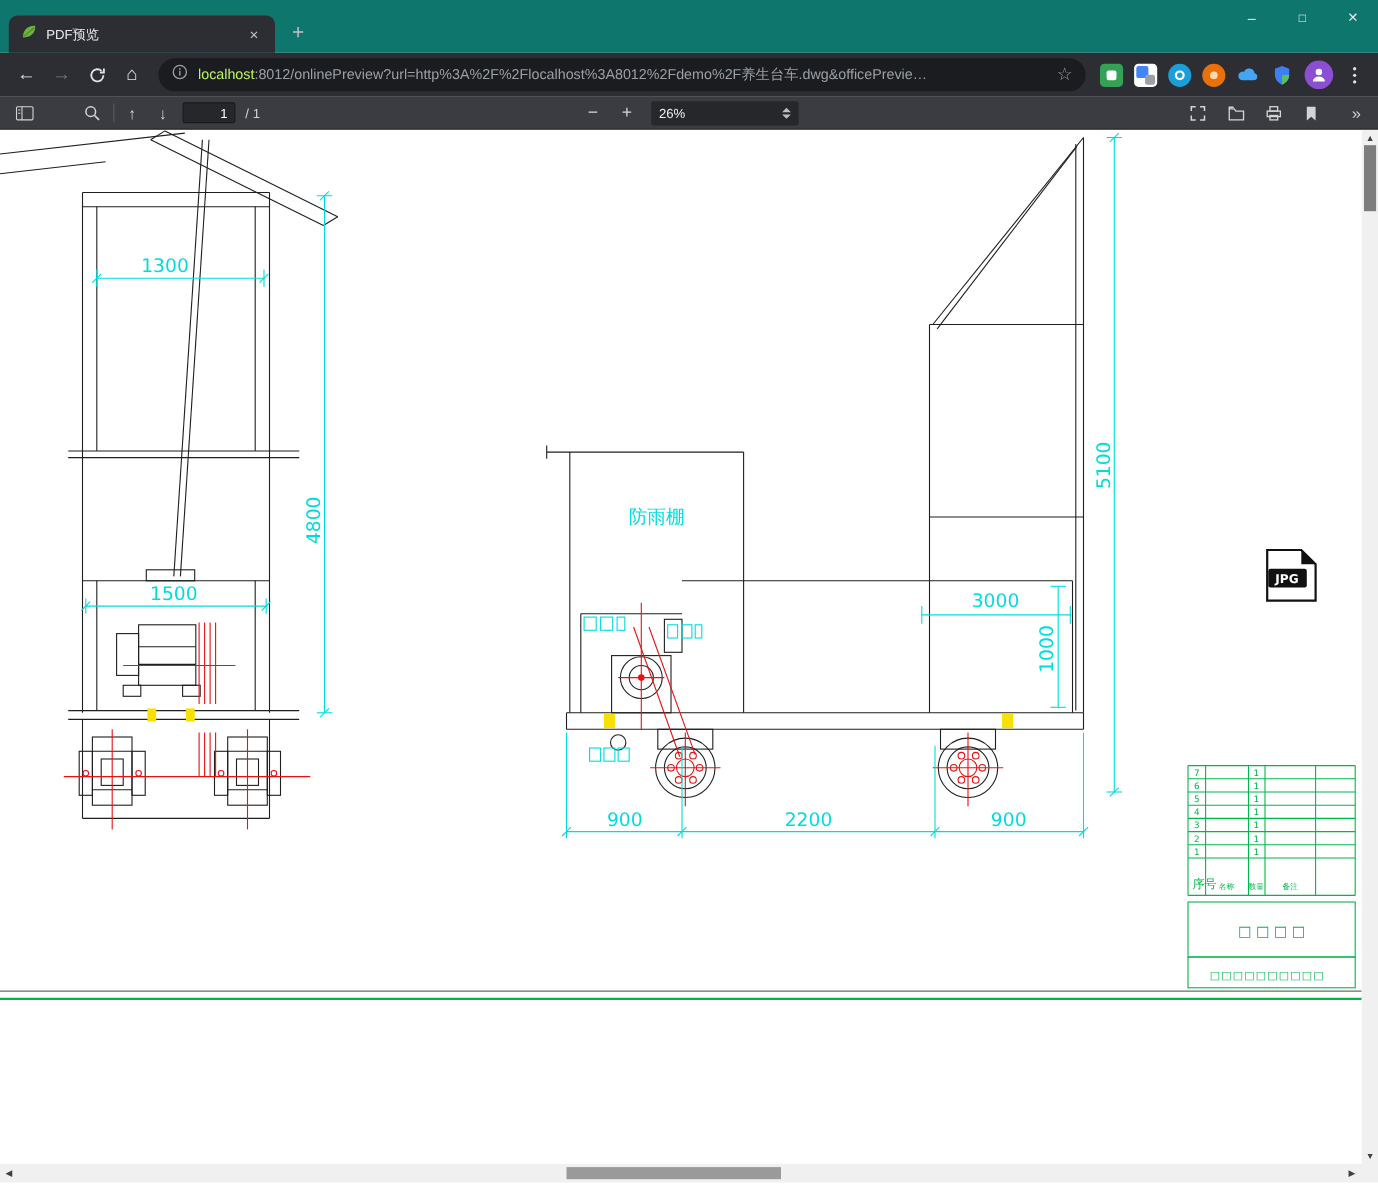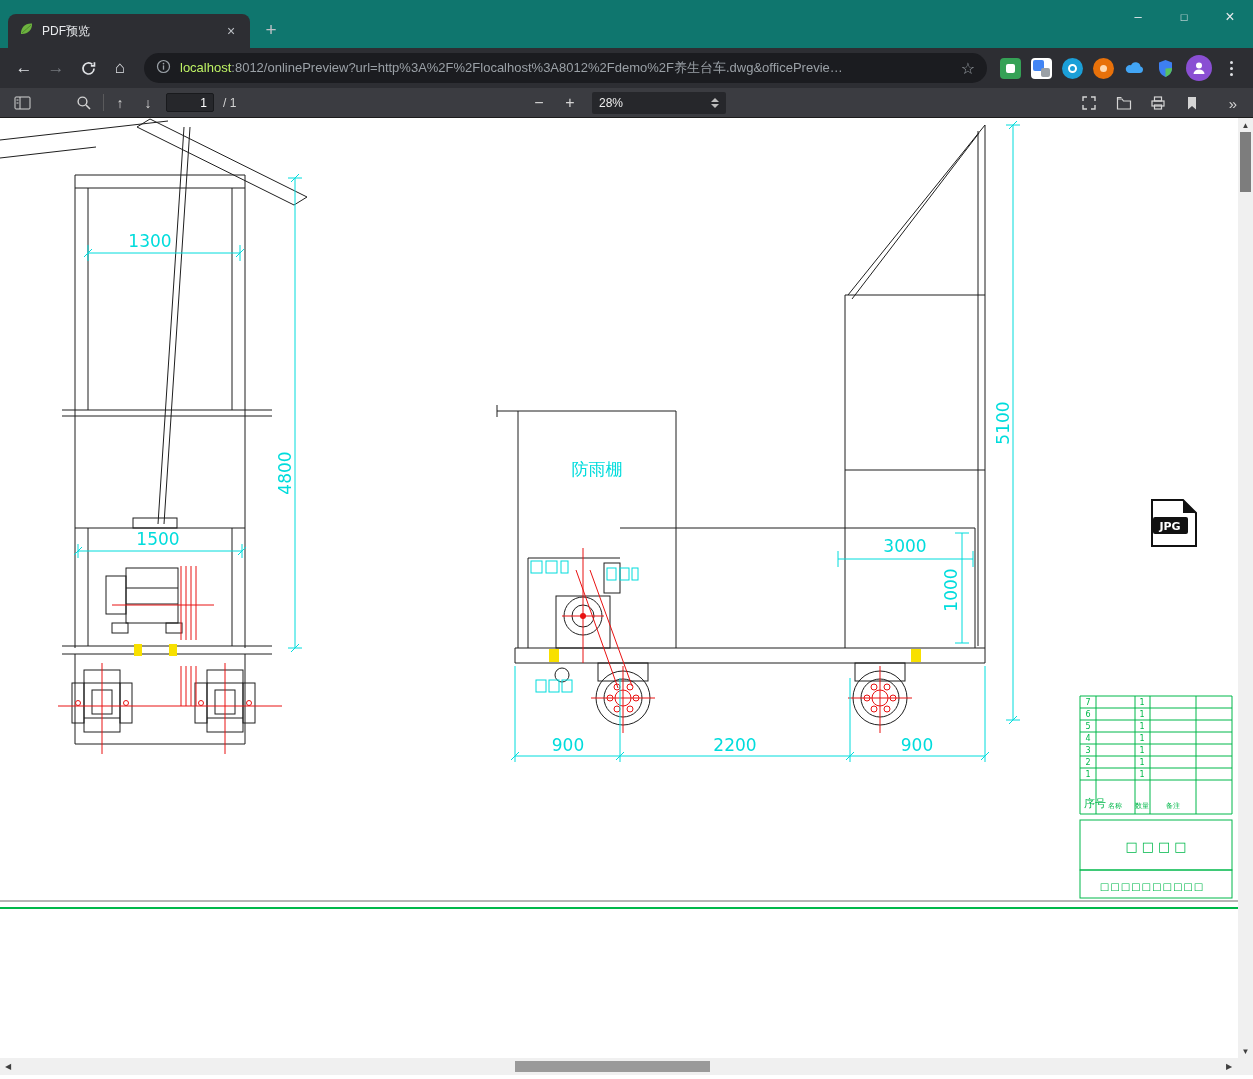--- a/index.html
+++ b/index.html
@@ -174,21 +174,21 @@
   </div>
   <div class="psep" style="left:103px"></div>
   <div class="pbtn" style="left:108px">↑</div>
   <div class="pbtn" style="left:136px">↓</div>
   <input class="page-input" value="1" style="">
   <span class="page-total">/ 1</span>
 
   <div class="pbtn" style="left:527px;font-size:16px">−</div>
   <div class="pbtn" style="left:558px;font-size:16px">+</div>
   <div class="zoom-select">
-    <span>28%</span>
+    <span>26%</span>
     <span class="spin">
         <i class="up"></i>
         <i class="dn"></i>
       </span>
   </div>
 
   <div class="pbtn" style="left:1077px">
     <svg width="16" height="16" viewBox="0 0 16 16" stroke="#d4d4d4" stroke-width="1.4" fill="none">
         <path d="M2,6 V2 H6"></path>
         <path d="M10,2 H14 V6"></path>

